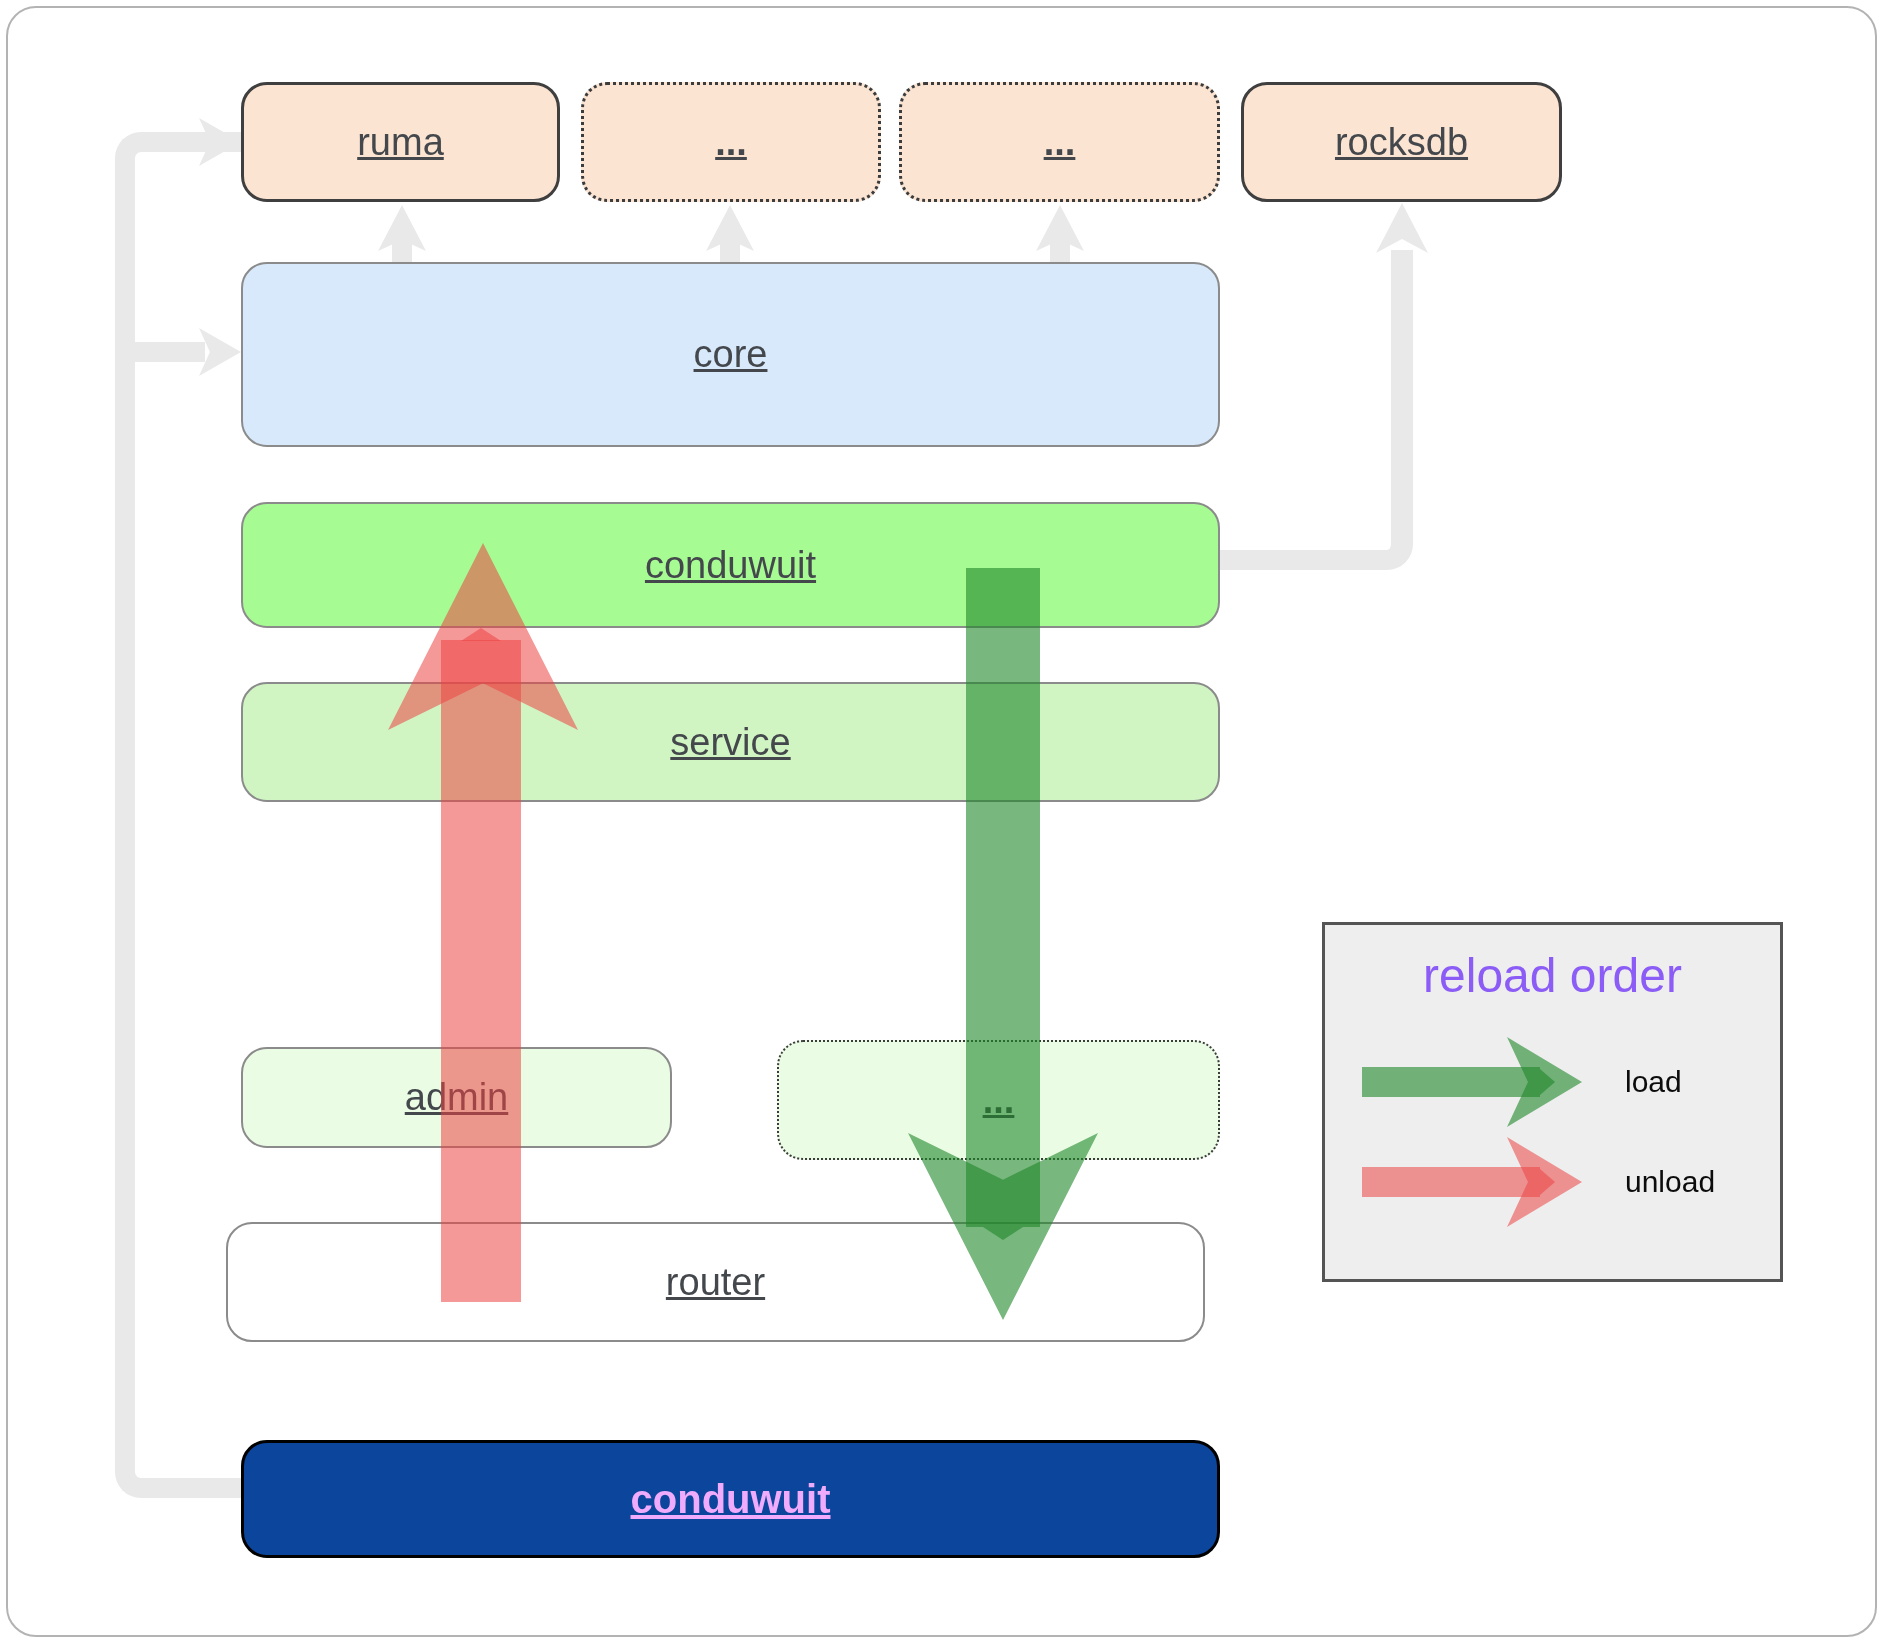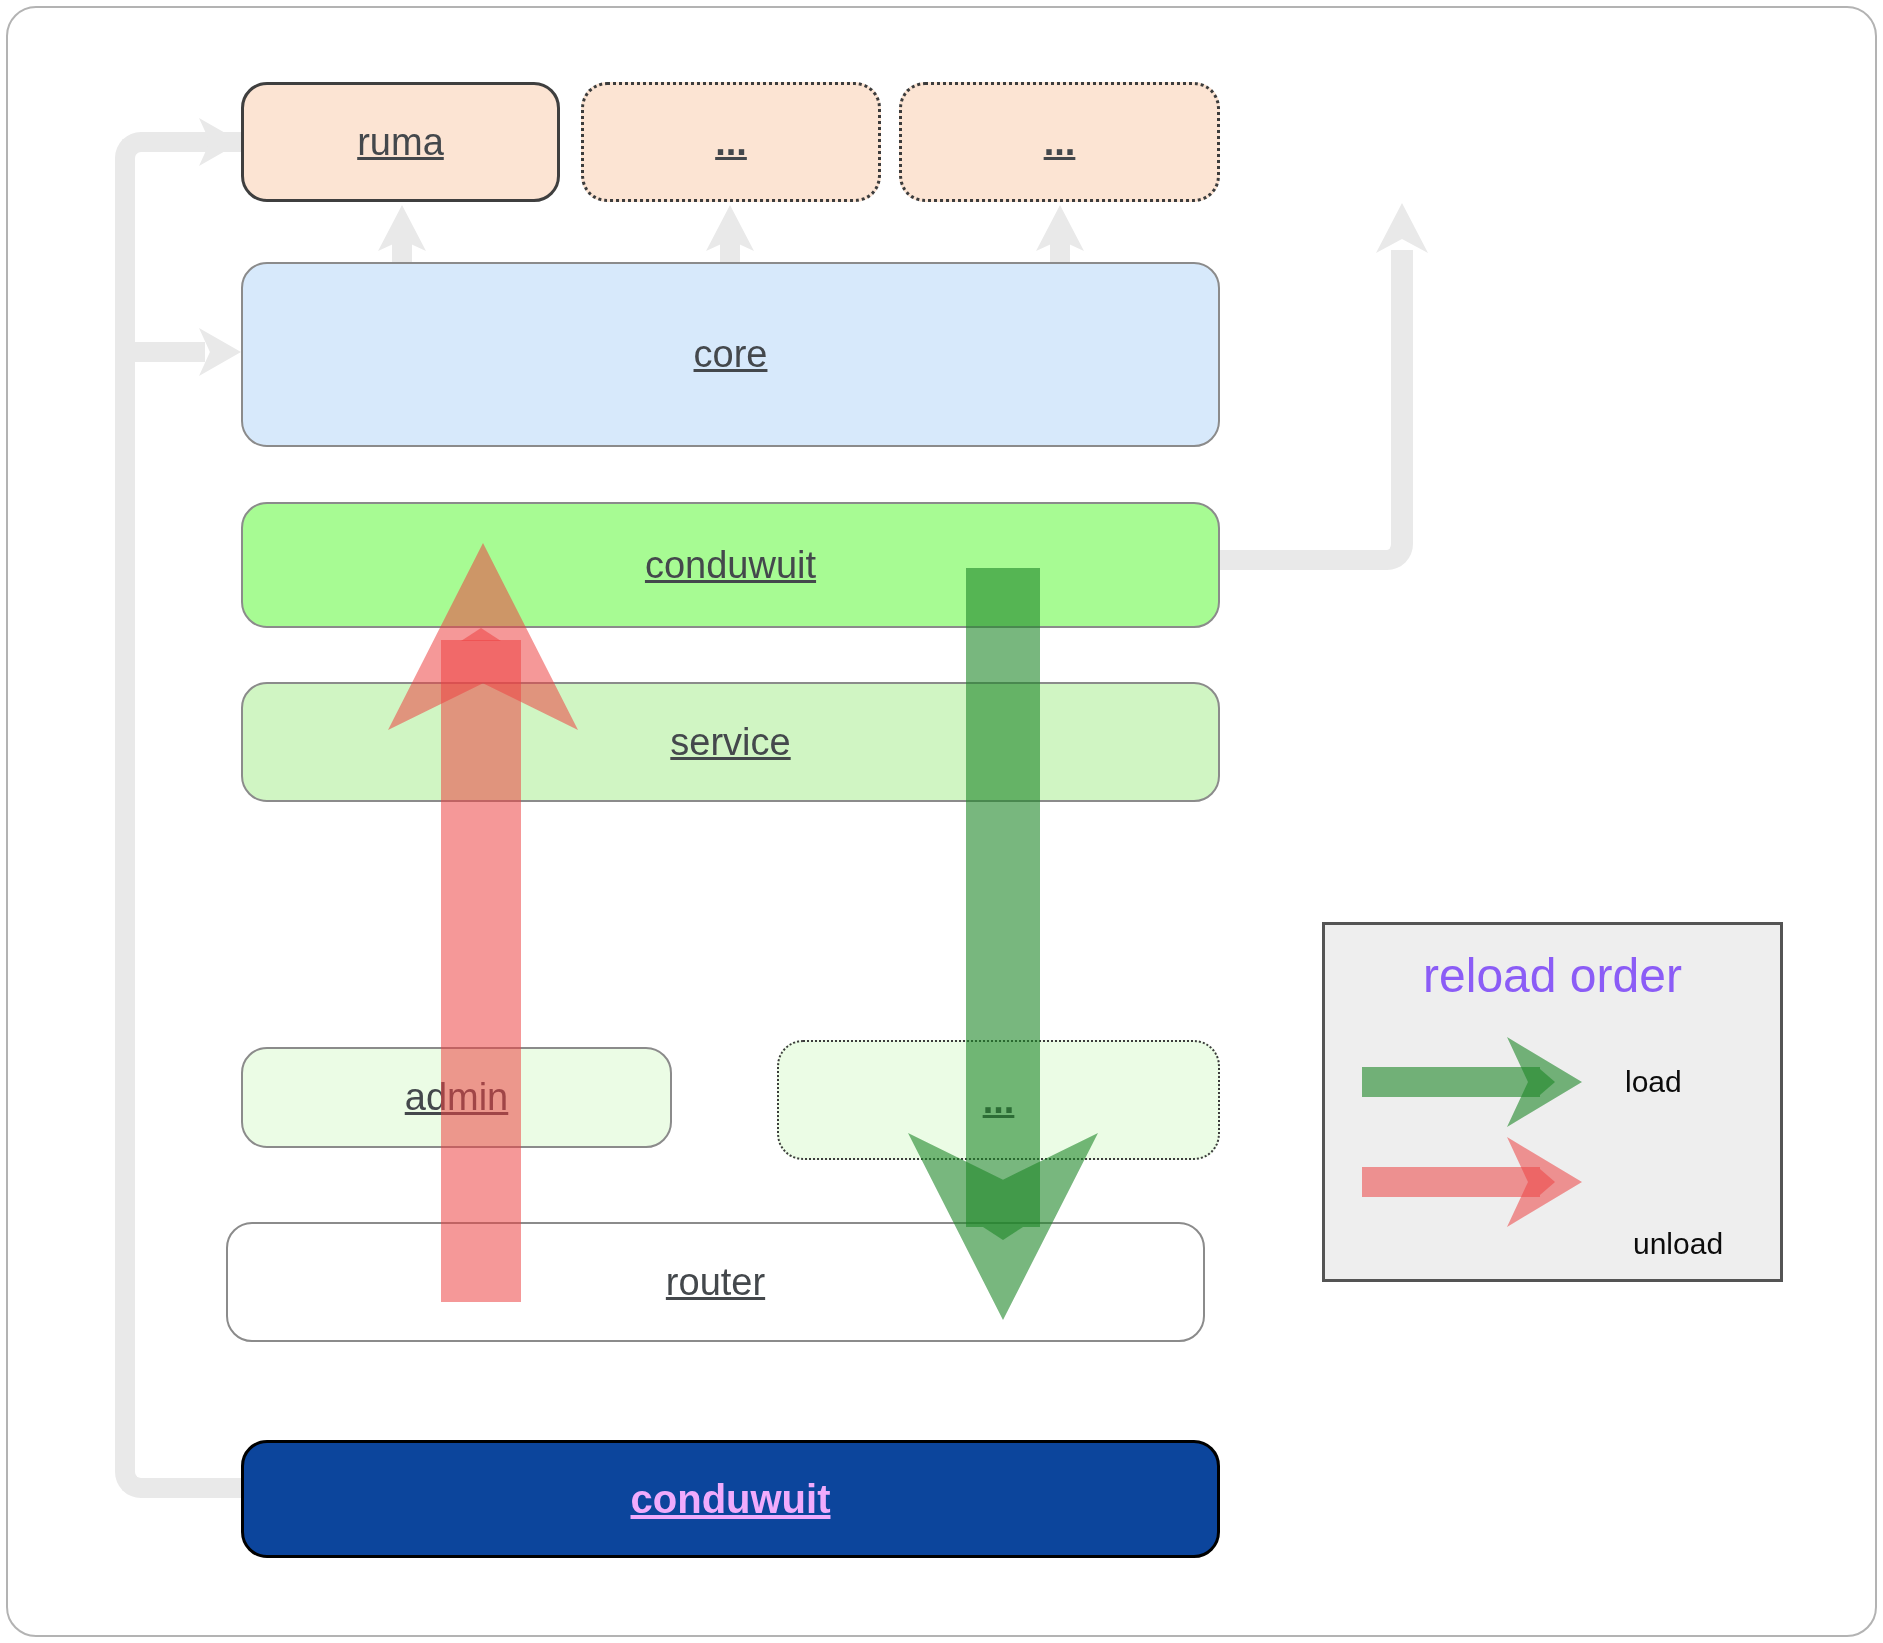--- a/index.html
+++ b/index.html
@@ -103,21 +103,21 @@
   .la-unload{left:1362px;top:1137px;}
   .legend-arrow .shaft{left:0;top:30px;width:178px;height:30px;}
   .legend-arrow .head{left:145px;top:0;width:75px;height:90px;
     clip-path:polygon(100% 50%, 0 0, 28% 50%, 0 100%);}
   .legend-arrow .tipette{left:178px;top:32px;width:15px;height:26px;
     clip-path:polygon(100% 50%, 0 0, 0 100%);}
   .legend-label{
     position:absolute;font-size:30px;color:#0c0c0c;line-height:50px;
   }
   .ll-load{left:1625px;top:1057px;}
-  .ll-unload{left:1625px;top:1219px;margin-left:8px;}
+  .ll-unload{left:1625px;top:1157px;}
 </style>
 </head>
 <body>
 
 <div class="canvas">
   <div class="frame"></div>
 
   <div class="bracket"></div>
   <div class="branch-core gray"></div>
   <div class="gray-head-right gh-ruma"></div>
@@ -139,20 +139,23 @@
 
   <div class="node dark-border n-ruma">
     <span>ruma</span>
   </div>
   <div class="node dotted n-ellipsis1">
     <span>...</span>
   </div>
   <div class="node dotted n-ellipsis2">
     <span>...</span>
   </div>
+  <div class="node dark-border n-rocksdb">
+    <span>rocksdb</span>
+  </div>
   <div class="node gray-border n-core">
     <span>core</span>
   </div>
   <div class="node gray-border n-database">
     <span>conduwuit</span>
   </div>
   <div class="node gray-border n-service">
     <span>service</span>
   </div>
   <div class="node gray-border n-admin">

